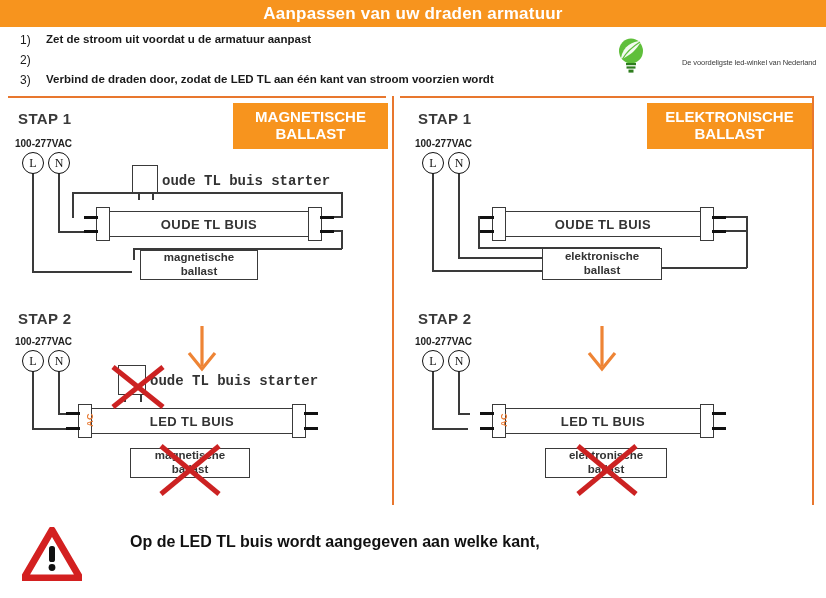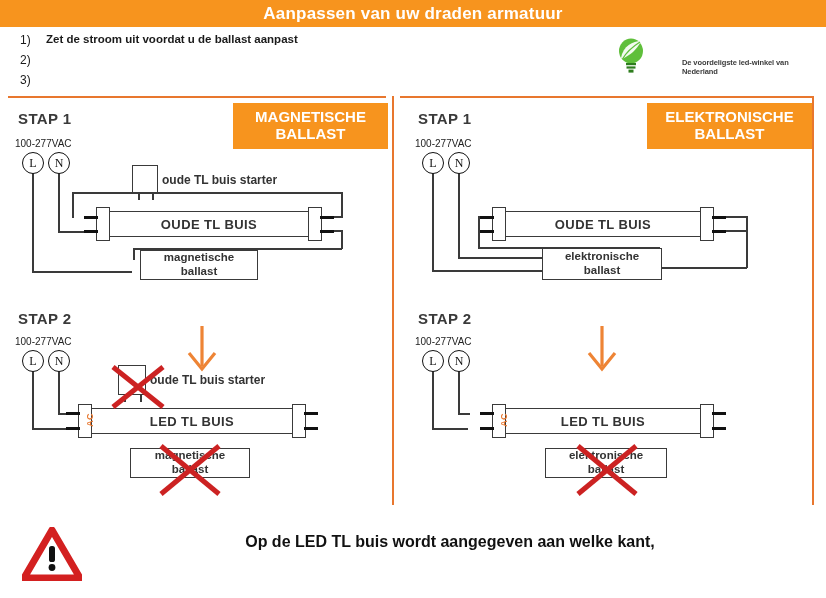--- a/index.html
+++ b/index.html
@@ -37,42 +37,42 @@
   .logo{
     position:absolute;left:617px;top:38px;width:200px;height:42px;
   }
   .logo-mark{position:absolute;left:0;top:0;width:30px;height:36px;}
   .logo-text{
     position:absolute;left:32px;top:-1px;
     font-size:17px;font-weight:bold;color:#4CAF2F;letter-spacing:-.3px;
   }
   .logo-sub{
     position:absolute;left:33px;top:20px;
-    font-size:7.5px;font-weight:bold;color:#3b3b3b;letter-spacing:-.1px;padding-left:32px;
+    font-size:7.5px;font-weight:normal;color:#3b3b3b;letter-spacing:-.1px;padding-left:32px;
   }
 
   
   .hline-top{position:absolute;background:#E8772E;height:2px;}
   .vline{position:absolute;background:#E8772E;width:2px;}
 
   
   .badge{
     position:absolute;background:#F7941E;color:#fff;
     font-size:15px;font-weight:bold;text-align:center;
     display:flex;flex-direction:column;align-items:center;justify-content:center;
     line-height:1.12;
   }
 
   
   .stap{
     position:absolute;font-size:15px;font-weight:bold;color:#3a3a3a;
     letter-spacing:.4px;
   }
   .volt{
-    position:absolute;font-size:10px;color:#222;font-weight:normal;
+    position:absolute;font-size:10px;color:#222;font-weight:bold;
   }
 
   
   .term{
     position:absolute;width:22px;height:22px;border:1.6px solid #111;
     border-radius:50%;background:#fff;
     display:flex;align-items:center;justify-content:center;
     font-size:12px;color:#111;font-family:"Liberation Serif", serif;
     box-sizing:border-box;z-index:4;
   }
@@ -100,55 +100,56 @@
     display:flex;align-items:center;justify-content:center;
     text-align:center;line-height:1.18;
     font-size:11.5px;font-weight:bold;color:#333;
   }
   .starter{
     position:absolute;border:1.7px solid #3a3a3a;background:#fff;
     box-sizing:border-box;z-index:3;
   }
   .starter-leg{position:absolute;width:1.6px;background:#3a3a3a;z-index:3;}
   .starter-label{
-    position:absolute;font-size:12px;font-weight:bold;color:#333;
+    position:absolute;font-size:14px;font-weight:bold;color:#333;font-family:Liberation Mono, monospace;
   }
   .ac-label{
     position:absolute;color:#E8772E;font-size:9px;font-weight:bold;
     transform:rotate(-90deg);transform-origin:center center;
     letter-spacing:.3px;z-index:6;
   }
   .arrow{position:absolute;z-index:2;}
   .xmark{position:absolute;z-index:7;}
 
   
   .warn-icon{position:absolute;left:22px;top:527px;}
   .warn-text{
     position:absolute;left:130px;top:531px;width:640px;
-    text-align:center;font-size:16px;font-weight:bold;color:#111;
+    text-align:left;font-size:16px;font-weight:bold;color:#111;
     line-height:1.38;
   }
 </style>
 </head>
 <body>
 
 <div class="banner">
   <div class="banner-title">Aanpassen van uw draden armatuur</div>
 </div>
 
 <div class="intro">
   <div class="step-line l1">
     <span class="step-num">1)</span>
-    <span class="step-txt">Zet de stroom uit voordat u de ballast aanpast</span>
+    <span class="step-txt">Zet de stroom uit voordat u de armatuur aanpast</span>
   </div>
   <div class="step-line l2">
     <span class="step-num">2)</span>
   </div>
   <div class="step-line l3">
     <span class="step-num">3)</span>
+    <span class="step-txt">Verbind de draden door, zodat de LED TL aan één kant van stroom voorzien wordt</span>
   </div>
 </div>
 
 <div class="logo">
   <svg class="logo-mark" viewBox="0 0 30 36">
     <ellipse cx="14" cy="13" rx="12" ry="12.5" fill="#5FBF3B"></ellipse>
     <path d="M4 20 C6 8, 16 3, 24 3 C20 12, 13 17, 5 21 Z" fill="#ffffff" opacity="0.92"></path>
     <path d="M23 4 C15 9, 9 15, 5.5 21" stroke="#5FBF3B" stroke-width="1.3" fill="none"></path>
     <rect x="9" y="25" width="10" height="2.2" fill="#2E7D1E"></rect>
     <rect x="9.5" y="28.4" width="9" height="2.2" fill="#2E7D1E"></rect>

